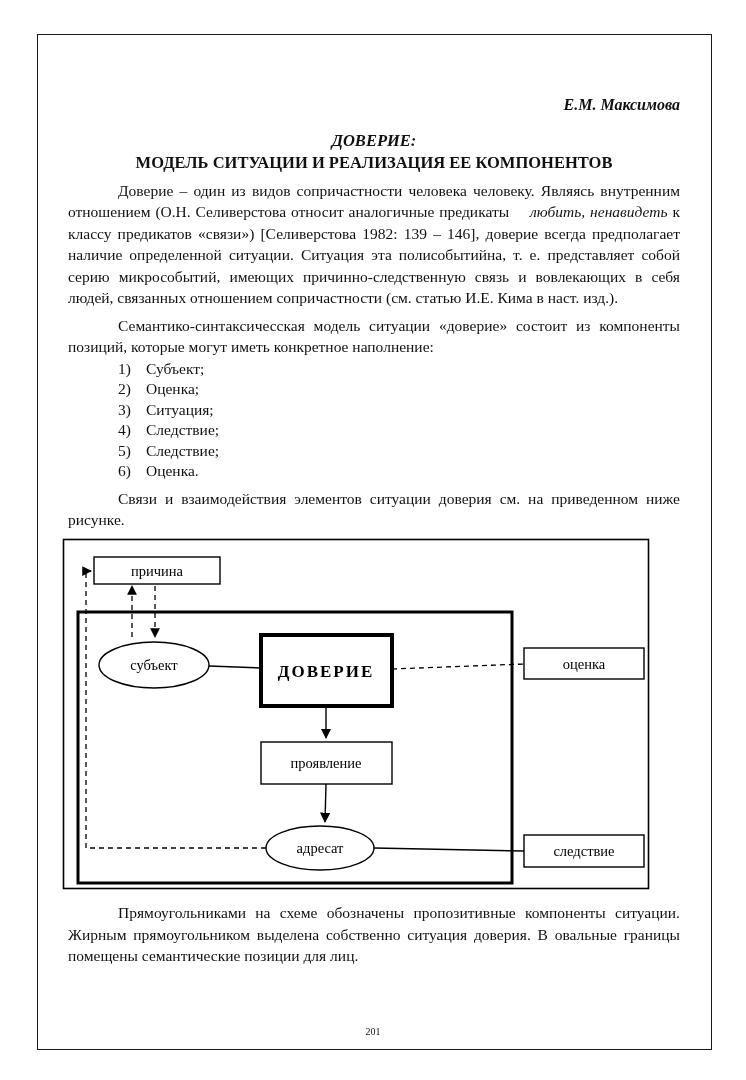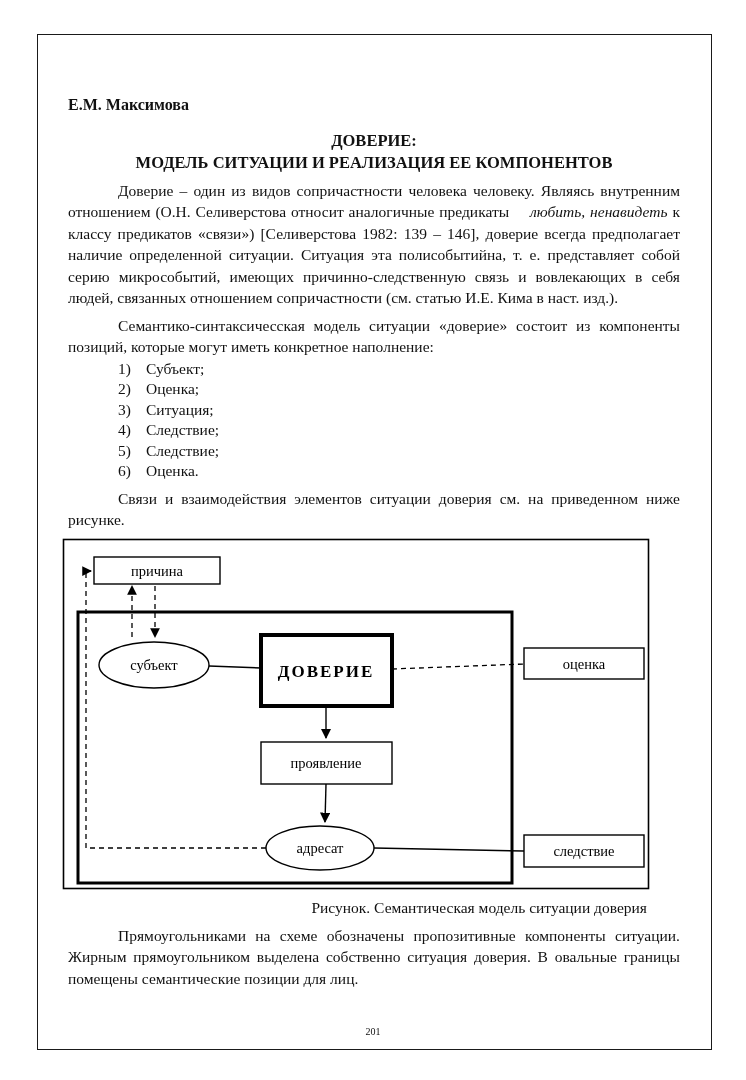--- a/index.html
+++ b/index.html
@@ -9,23 +9,23 @@
     overflow:hidden;
   }
   .scan-frame {
     position:absolute; left:37px; top:34px; width:673px; height:1014px;
     border:1px solid #1a1a1a; pointer-events:none;
   }
   .content {
     position:absolute; left:68px; top:94px; width:612px;
     font-size:15.5px; line-height:21.5px; text-align:justify;
   }
-  .author { font-weight:bold; font-size:16px; text-indent:0; }
+  .author { text-align:right; font-weight:bold; font-size:16px; text-indent:0;font-style:italic; }
   .title { text-align:center; font-weight:bold; font-size:16.5px; line-height:22px; margin-top:14px; }
-  .title-line1 { display:block; }
+  .title-line1 { font-style:italic; display:block; }
   .title-line2 { display:block;text-align:center; }
   .para { margin:6px 0 0 0; text-indent:50px; }
   .para i { font-style:italic;margin-left:16px; }
   .list { margin:1px 0 0 0; padding:0; list-style:none; text-align:left; }
   .list-row { display:flex; line-height:20.5px; padding-left:50px; }
   .list-num { width:28px; flex:none; }
   .figure { margin:7px 0 0 -6px; }
   .caption { text-align:right; padding-right:33px; margin-top:1px; text-indent:0; }
   .pageno { position:absolute; top:1026px; left:0; width:746px; text-align:center; font-size:10px; }
 
@@ -131,19 +131,18 @@
       <text x="264" y="230">проявление</text>
 
       <ellipse class="oval" cx="258" cy="310" rx="54" ry="22"></ellipse>
       <text x="258" y="315">адресат</text>
 
       <rect class="box" x="462" y="297" width="120" height="32"></rect>
       <text x="522" y="318">следствие</text>
     </svg>
   </div>
 
-  <div class="caption">Рисунок. Семантическая модель ситуации доверия</div>
 
   <p class="para"><span>Прямоугольниками на схеме обозначены пропозитивные компоненты ситуации. Жирным прямоугольником выделена собственно ситуация доверия. В овальные границы помещены семантические позиции для лиц.</span></p>
 
 </div>
 
 <div class="pageno">201</div>
 
 </body></html>

